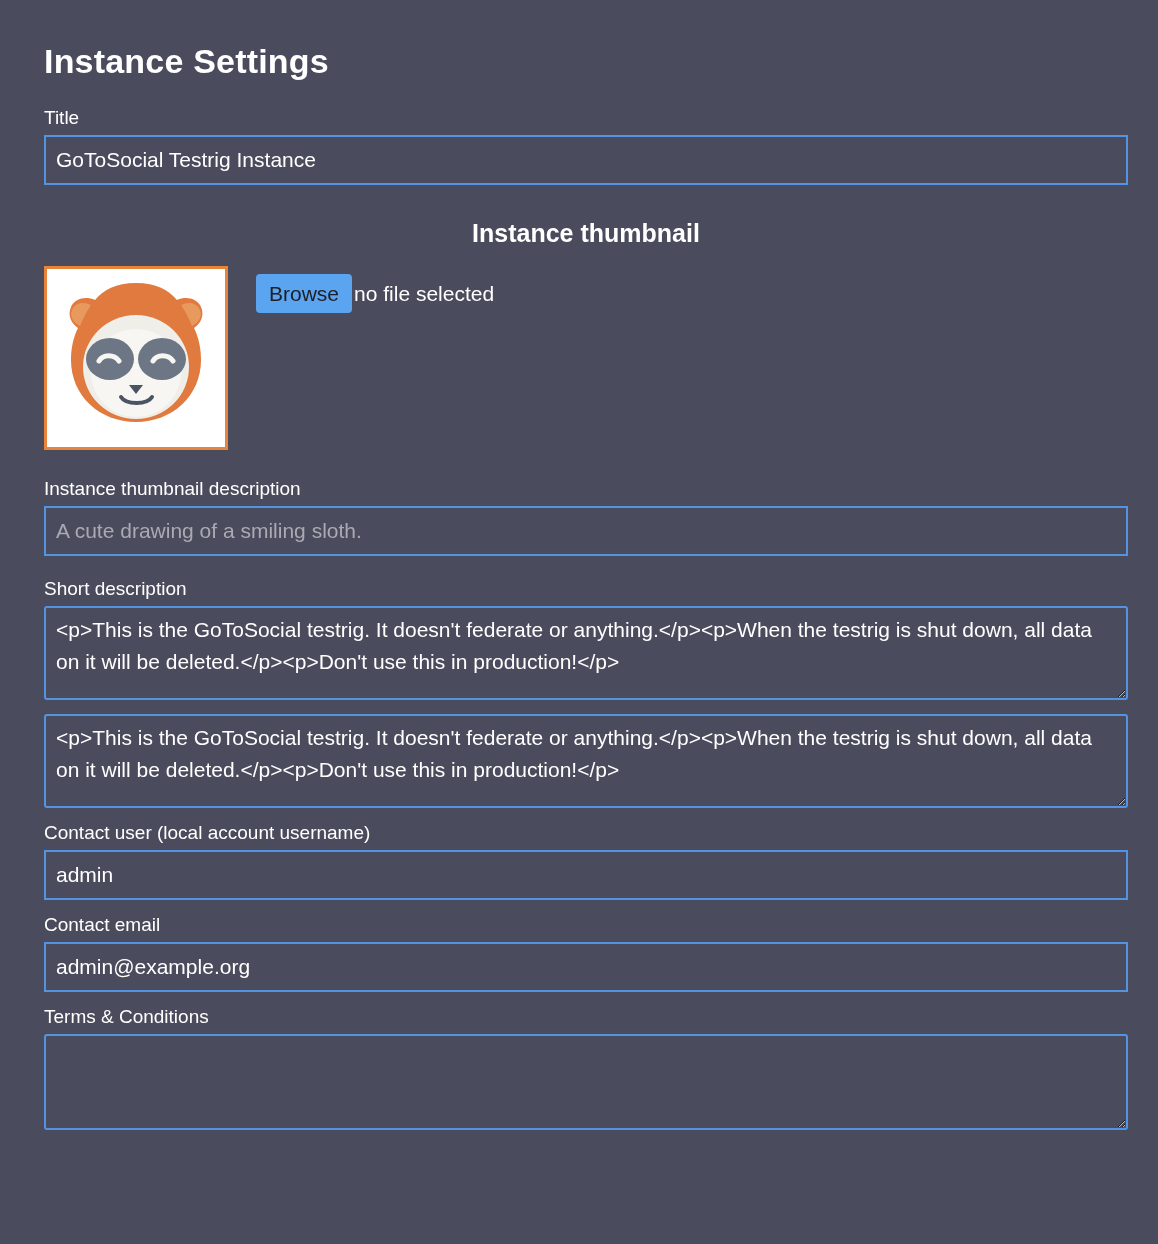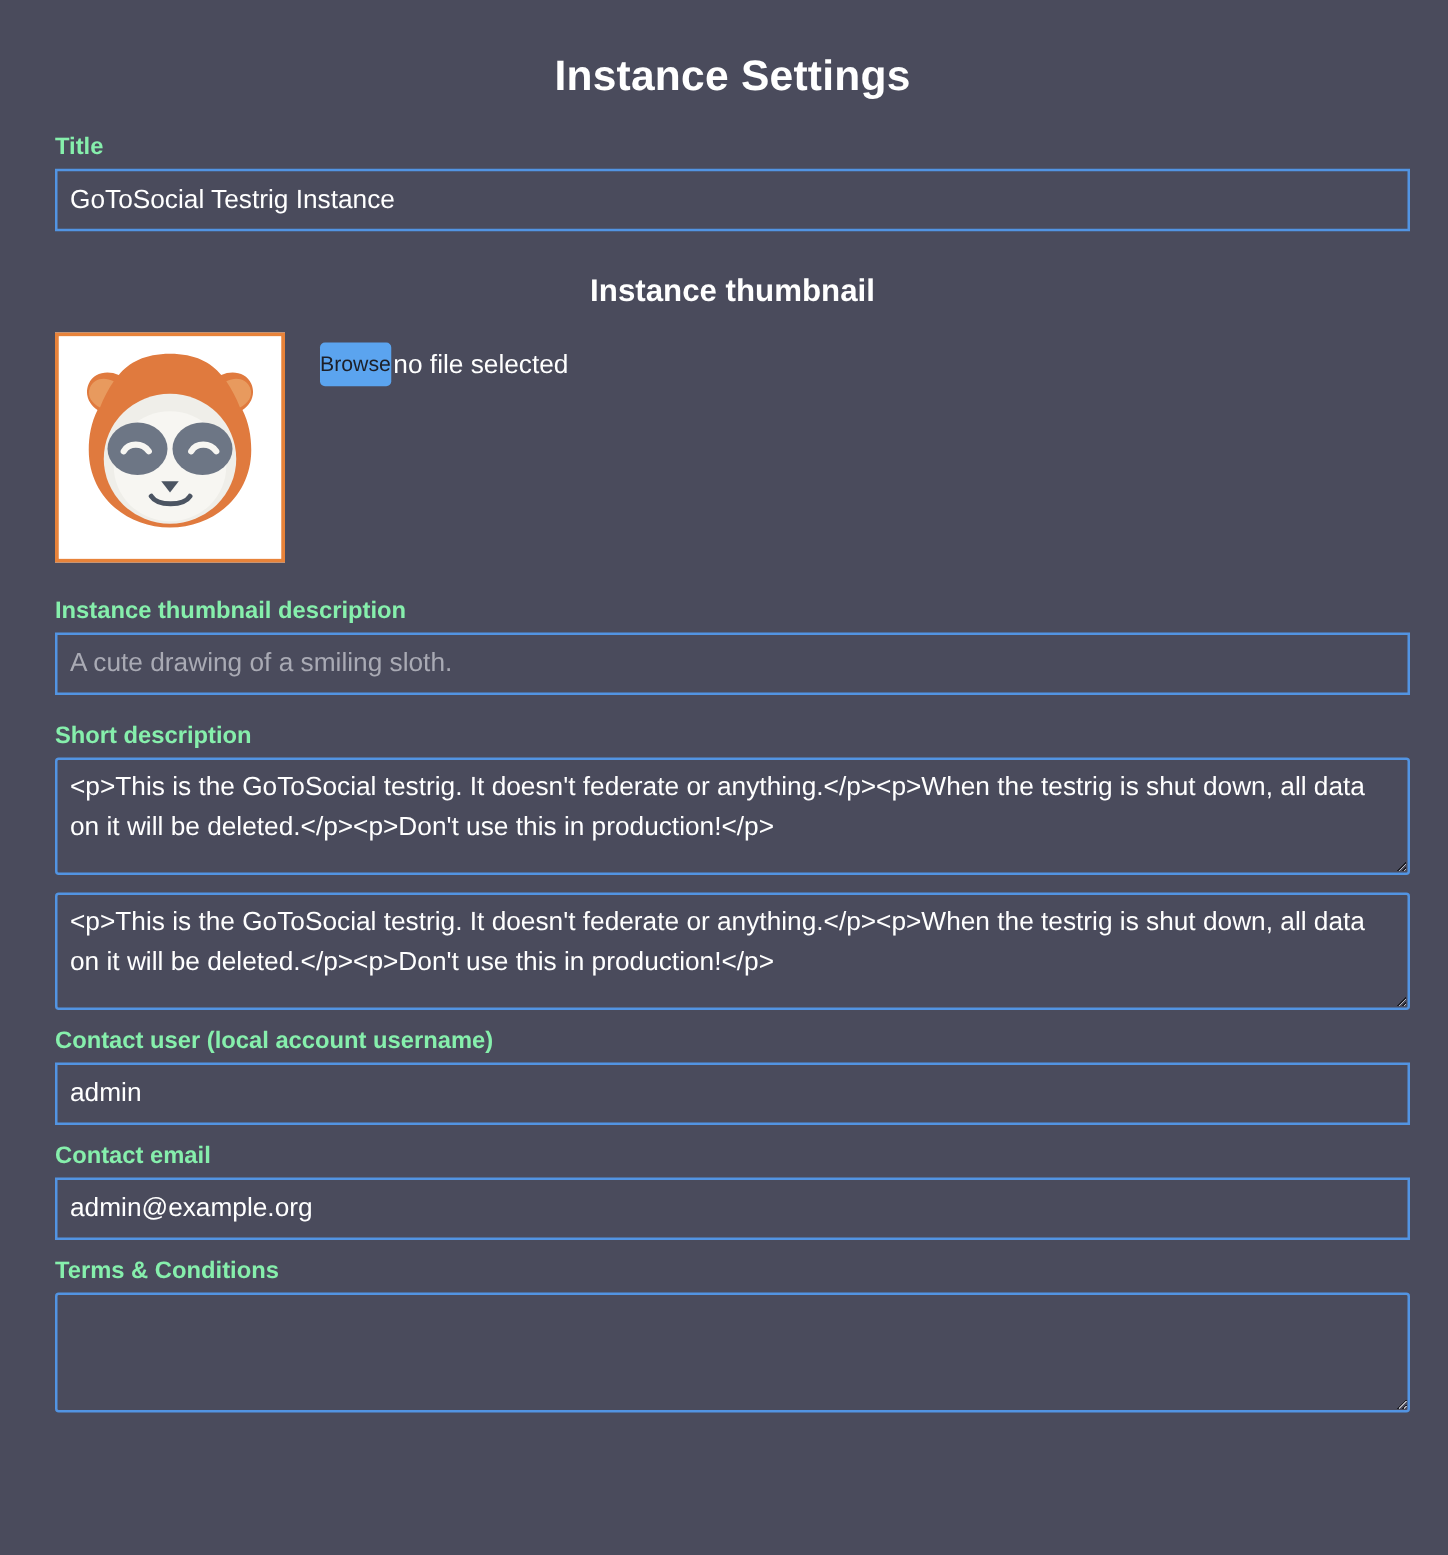--- a/index.html
+++ b/index.html
@@ -18,31 +18,30 @@
   .page {
     padding: 30px 30px 0 44px;
     width: 1158px;
   }
   h1.page-title {
     font-size: 34px;
     font-weight: bold;
     margin: 12px 0 26px 0;
     letter-spacing: 0.2px;
     color: #ffffff;
-    text-align: center;
   }
   .field {
     margin-bottom: 0;
   }
   label.field-label {
     display: block;
     font-size: 19px;
-    font-weight: bold;
+    font-weight: normal;
     margin: 0 0 6px 0;
-    color: #86efac;
+    color: #ffffff;
   }
   .section-heading {
     font-size: 25px;
     font-weight: bold;
     margin: 34px 0 18px 0;
     color: #ffffff;
     text-align: center;
   }
   input.text-input {
     display: block;
@@ -104,23 +103,23 @@
   .file-picker {
     display: flex;
     align-items: center;
     margin-top: 8px;
   }
   .browse-btn {
     background: #5ba4ef;
     color: #1d1f26;
     border: none;
     border-radius: 4px;
-    font-size: 17px;
-    font-family: "Liberation Sans", sans-serif;
-    padding: 9px 0;
+    font-size: 21px;
+    font-family: "Liberation Sans", sans-serif;
+    padding: 9px 13px;
     cursor: pointer;
     line-height: 1;
   }
   .file-status {
     font-size: 21px;
     color: #ffffff;
     margin-left: 2px;
   }
 </style>
 </head>

